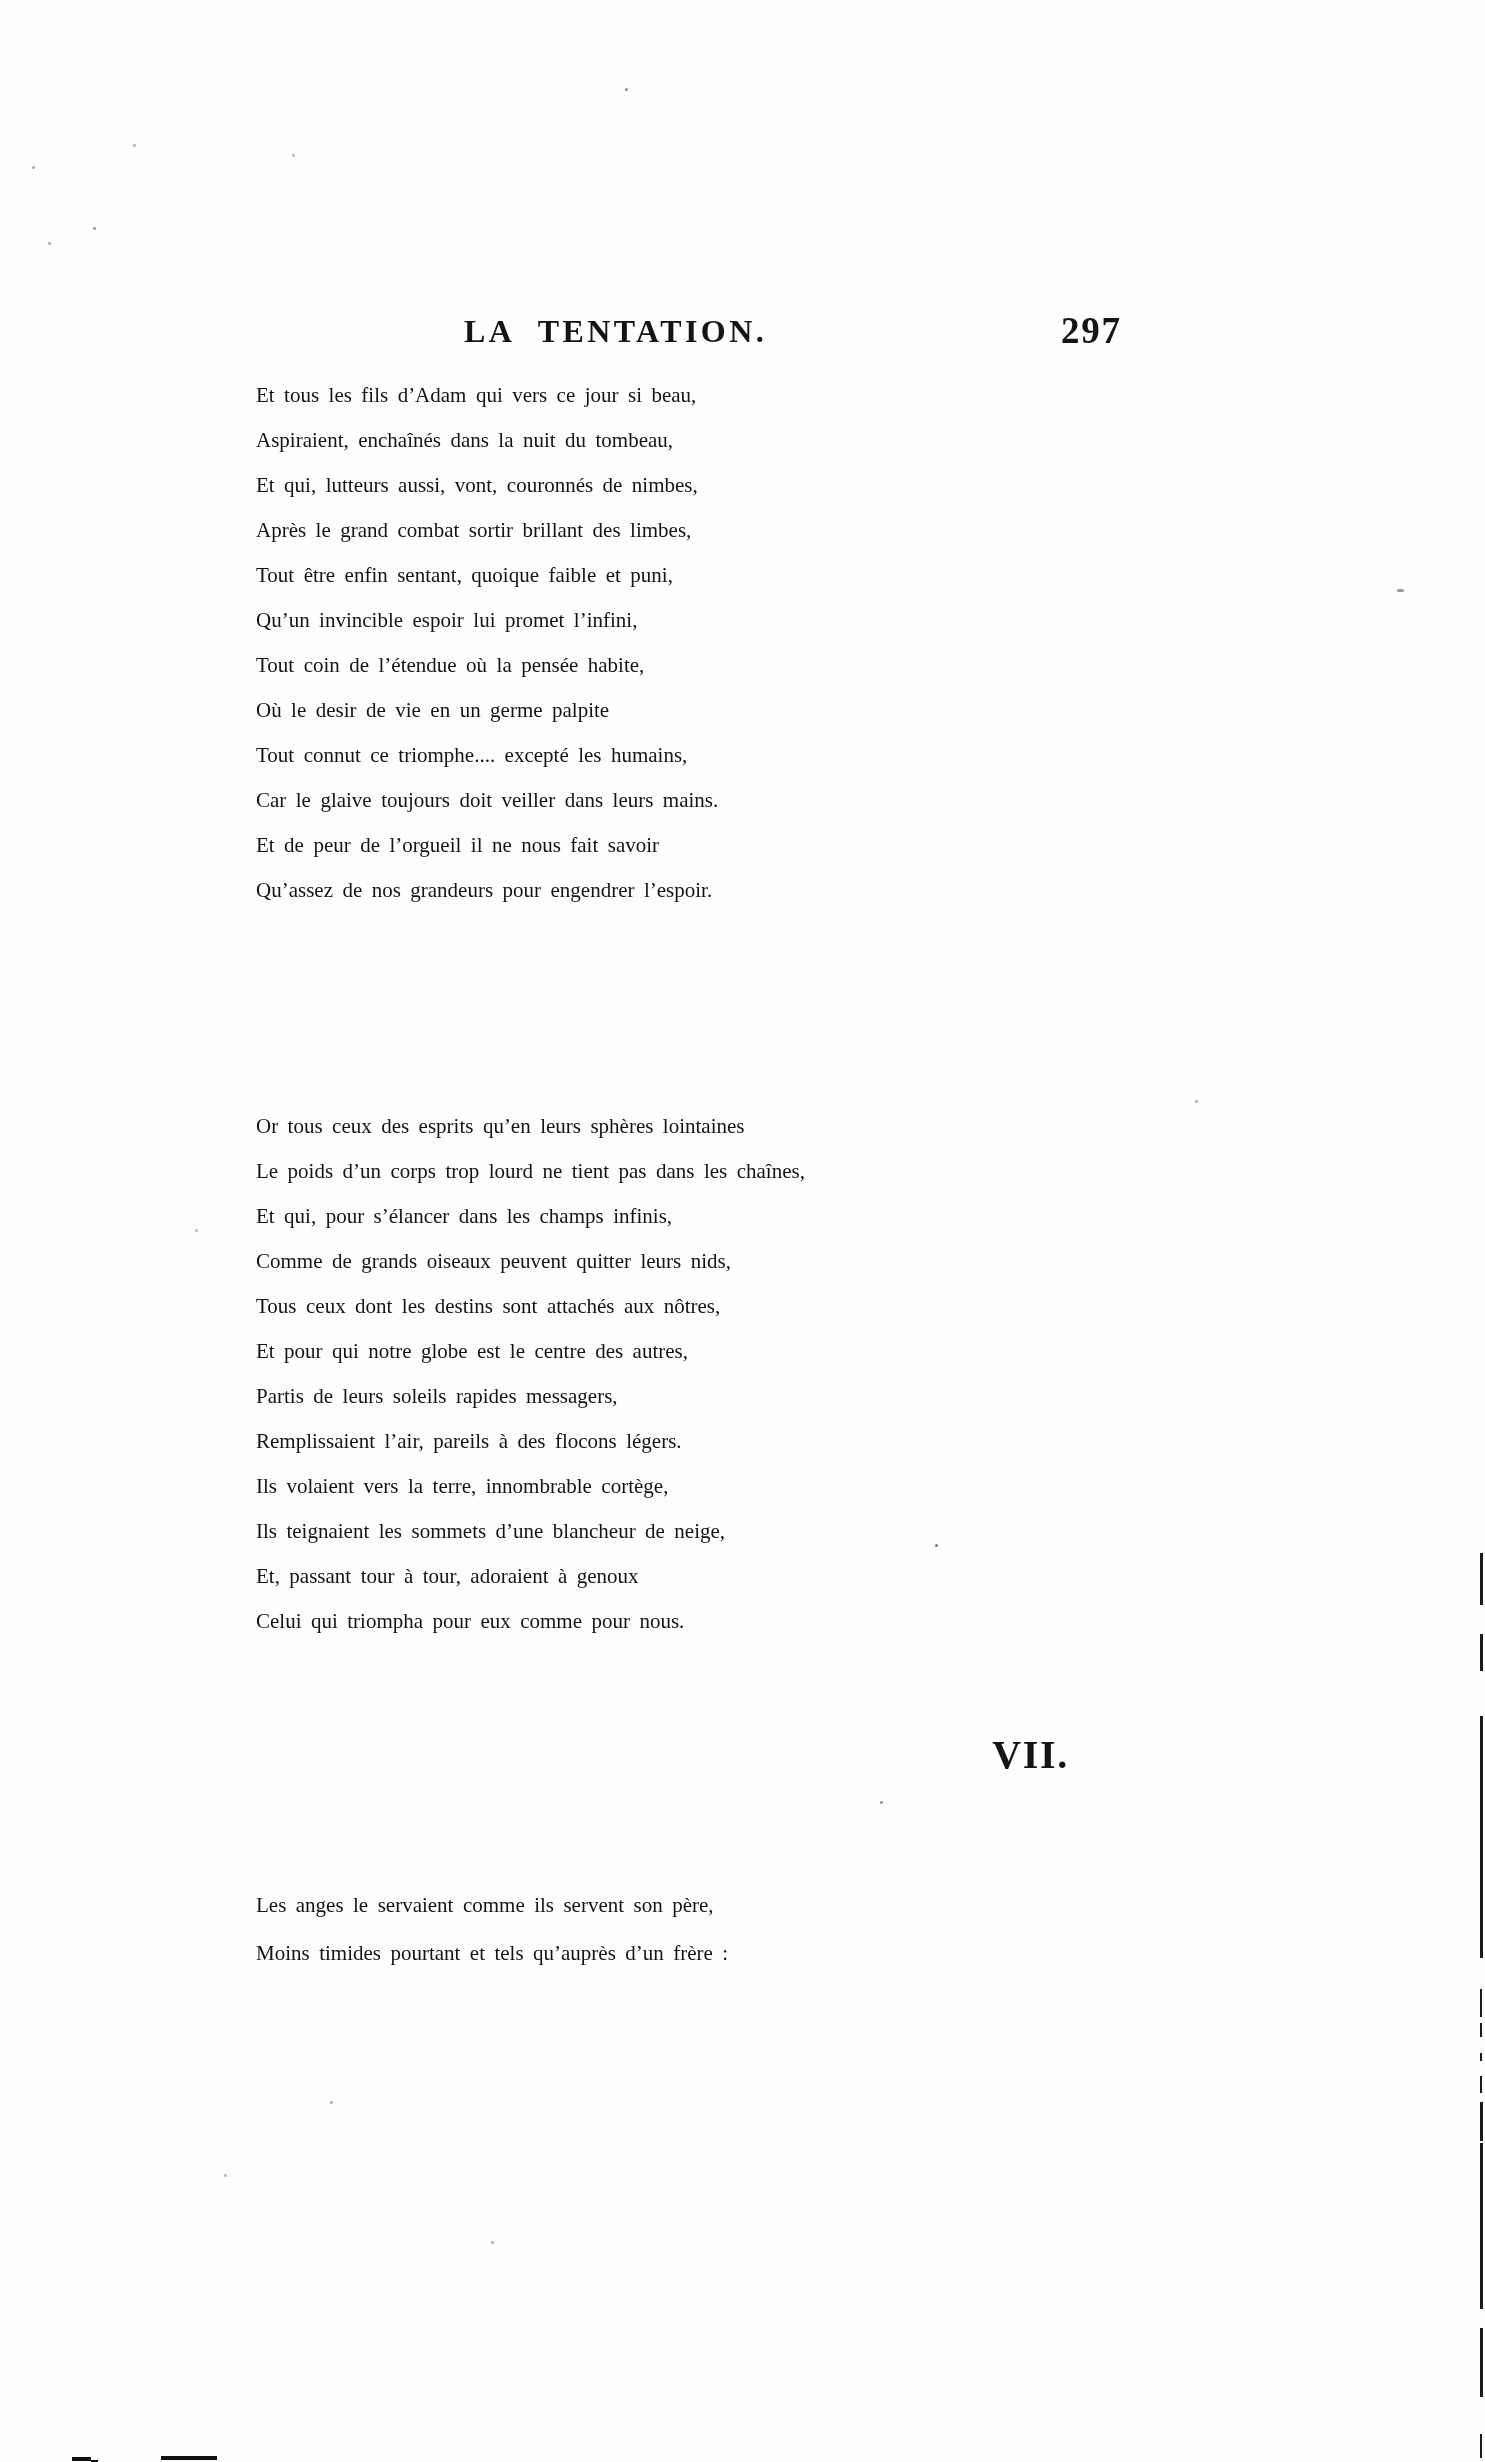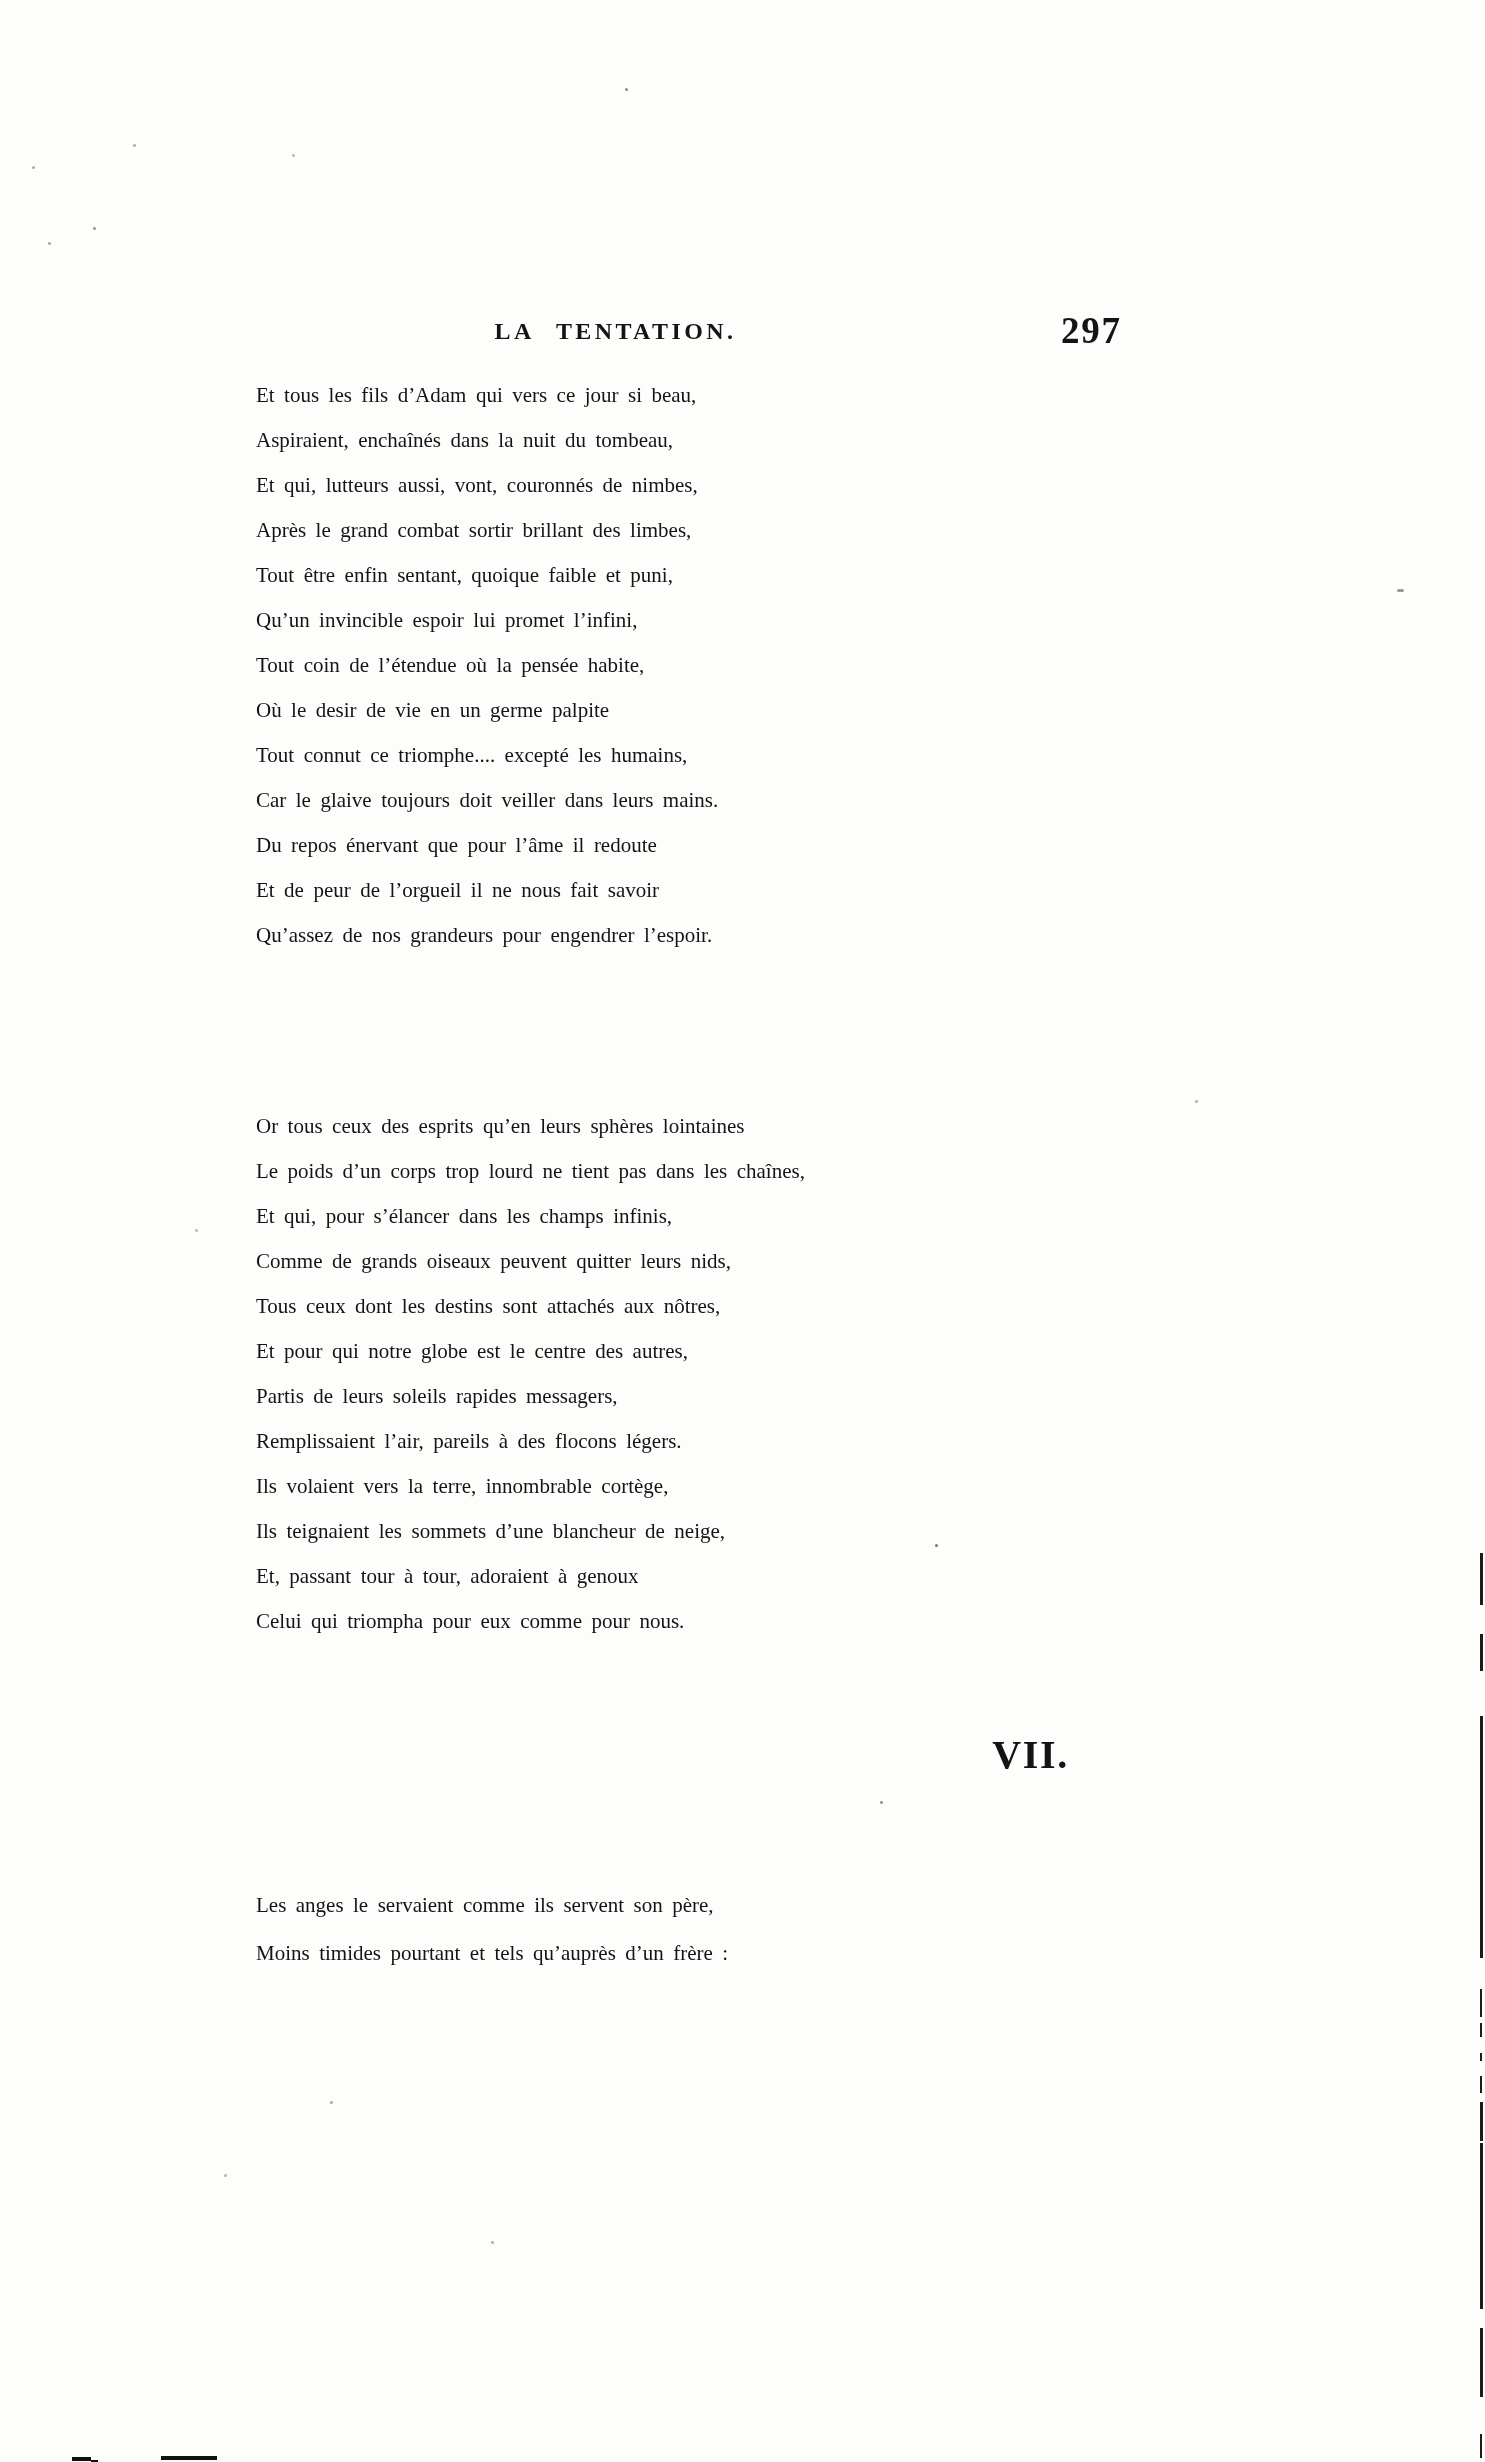--- a/index.html
+++ b/index.html
@@ -9,21 +9,21 @@
     height: 2462px;
     background: #fdfdfc;
     overflow: hidden;
     font-family: "Liberation Serif", "DejaVu Serif", serif;
     color: #141414;
   }
   .running-head {
     position: absolute;
     top: 313px; left: 256px; width: 719px;
     text-align: center;
-    font-size: 24px; font-weight: 700;
+    font-size: 32px; font-weight: 700;
     letter-spacing: 3.4px; word-spacing: 13.5px;
     line-height: 37px;
     white-space: nowrap;
   }
   .page-number {
     position: absolute;
     top: 310px; left: 1061px;
     font-size: 37px; font-weight: 700;
     letter-spacing: 1.7px;
     line-height: 42px;
@@ -67,21 +67,20 @@
     <div>Et tous les fils d’Adam qui vers ce jour si beau,</div>
     <div>Aspiraient, enchaînés dans la nuit du tombeau,</div>
     <div>Et qui, lutteurs aussi, vont, couronnés de nimbes,</div>
     <div>Après le grand combat sortir brillant des limbes,</div>
     <div>Tout être enfin sentant, quoique faible et puni,</div>
     <div>Qu’un invincible espoir lui promet l’infini,</div>
     <div>Tout coin de l’étendue où la pensée habite,</div>
     <div>Où le desir de vie en un germe palpite</div>
     <div>Tout connut ce triomphe.... excepté les humains,</div>
     <div>Car le glaive toujours doit veiller dans leurs mains.</div>
-    <div>Du repos énervant que pour l’âme il redoute</div>
     <div>Et de peur de l’orgueil il ne nous fait savoir</div>
     <div>Qu’assez de nos grandeurs pour engendrer l’espoir.</div>
   </div>
 
   <div class="stanza stanza-2">
     <div>Or tous ceux des esprits qu’en leurs sphères lointaines</div>
     <div>Le poids d’un corps trop lourd ne tient pas dans les chaînes,</div>
     <div>Et qui, pour s’élancer dans les champs infinis,</div>
     <div>Comme de grands oiseaux peuvent quitter leurs nids,</div>
     <div>Tous ceux dont les destins sont attachés aux nôtres,</div>

